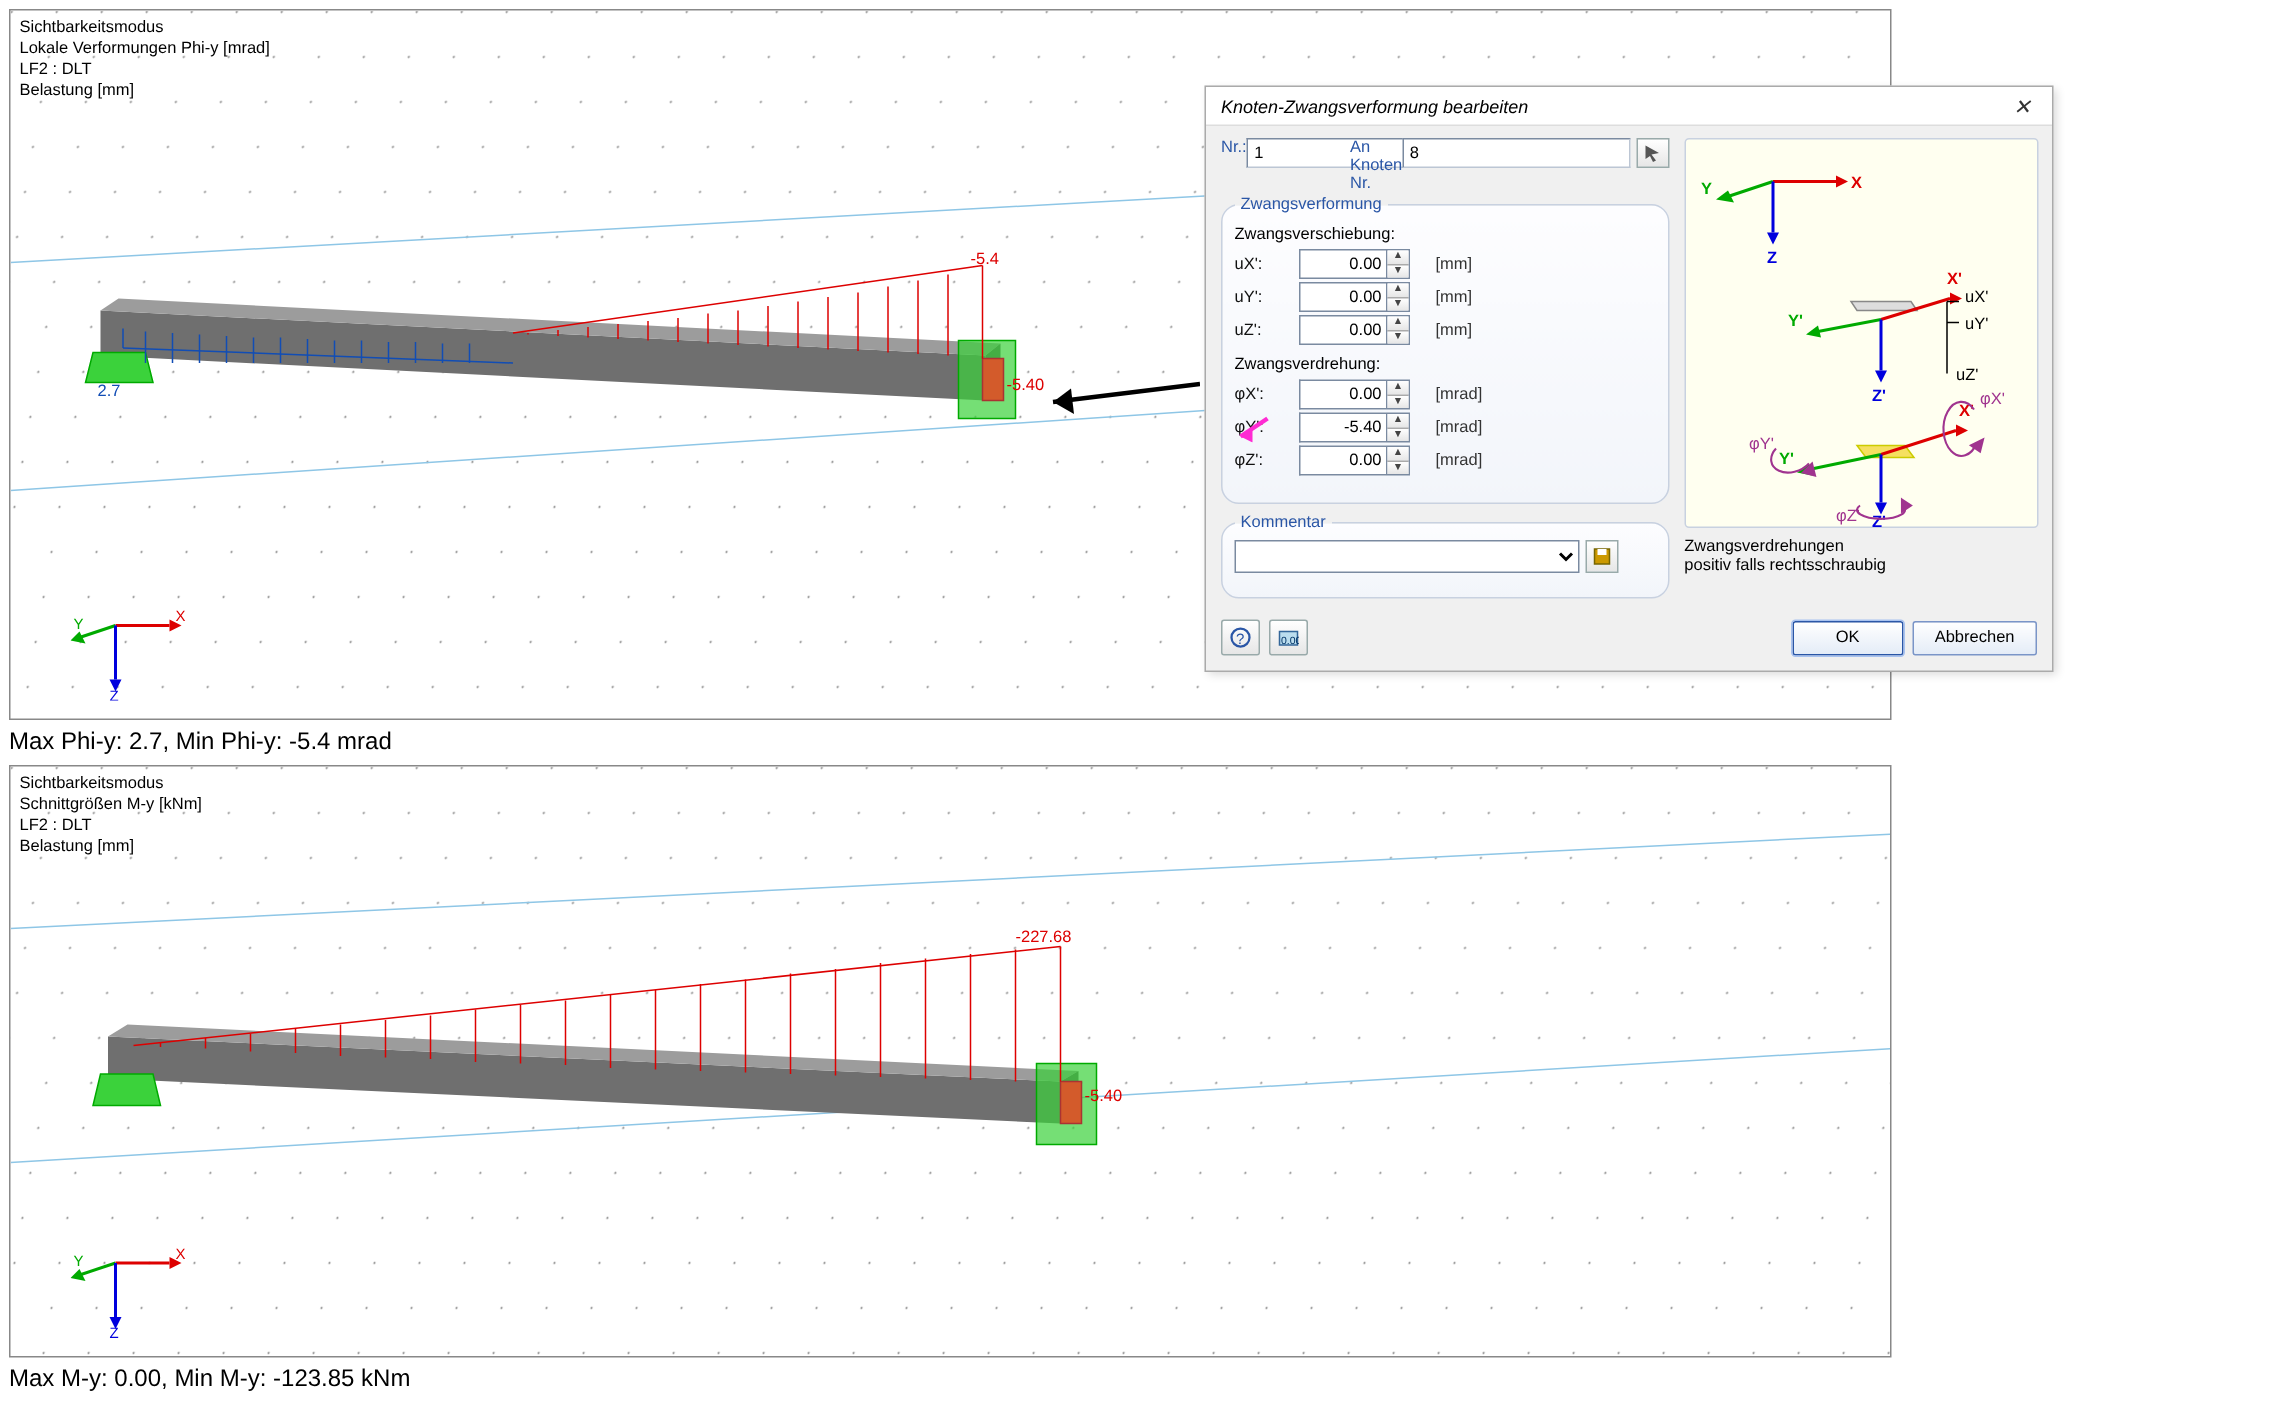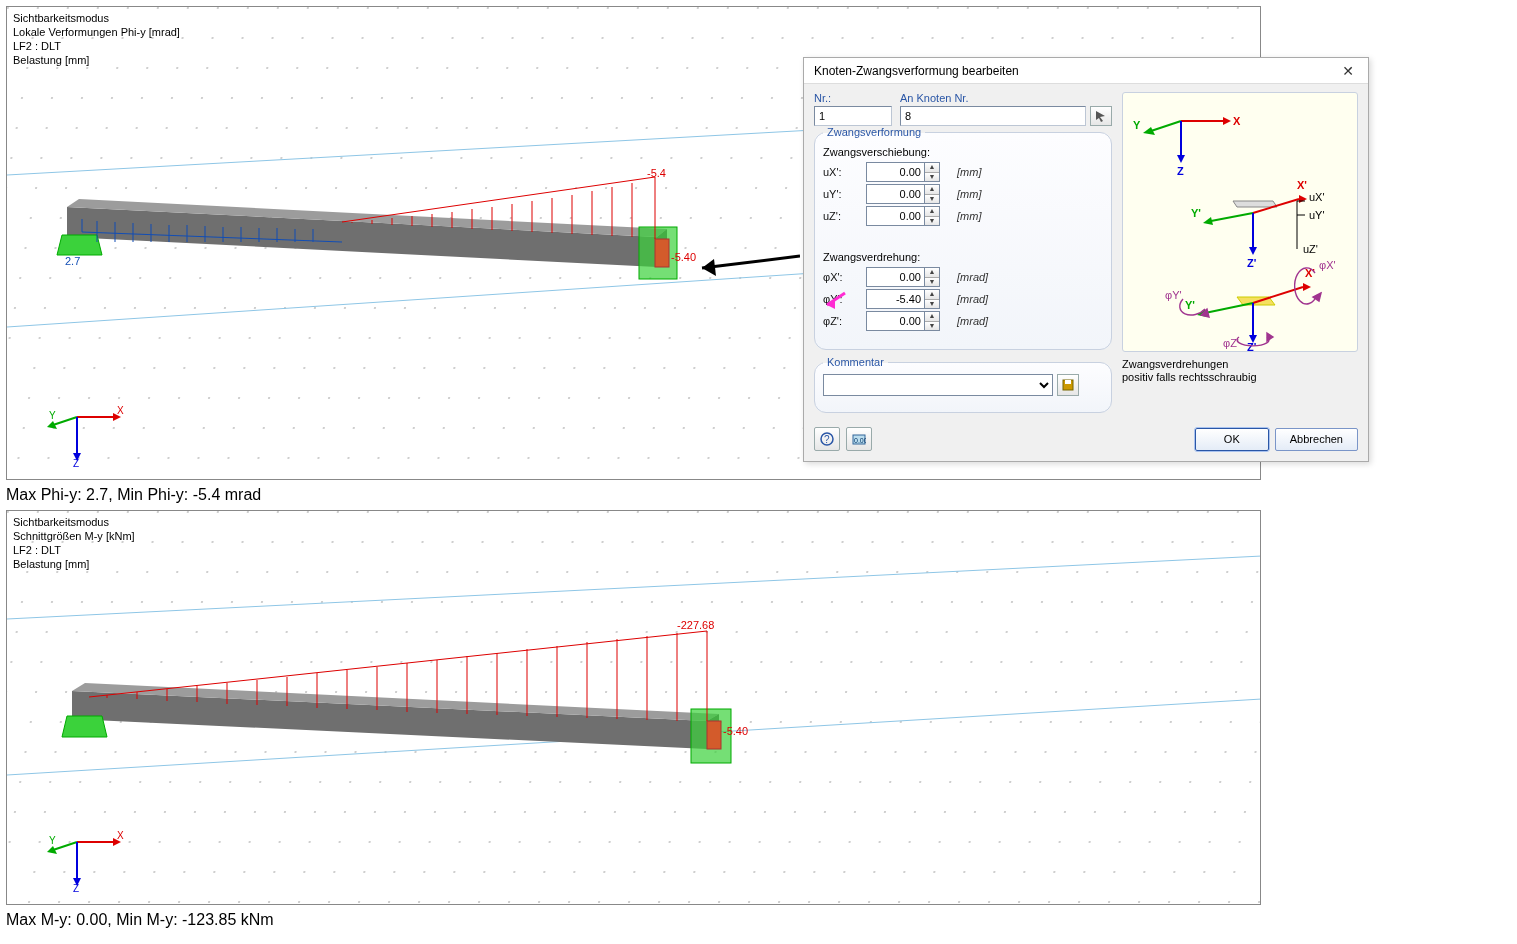--- a/index.html
+++ b/index.html
@@ -43,20 +43,21 @@
     border: 1px solid #aaa;
     box-shadow: 2px 2px 6px rgba(0,0,0,.15);
     font-size: 11px;
   }
   .titlebar {
     display: flex; align-items: center;
     height: 26px;
     background: #fff;
     border-bottom: 1px solid #ddd;
     padding: 0 0 0 10px;
+    font-style: italic;
   }
   .titlebar .title { flex: 1; font-size: 12px; color: #000; }
   .close-btn {
     width: 40px; height: 26px;
     display: flex; align-items: center; justify-content: center;
     font-size: 14px; color: #333;
     cursor: pointer;
   }
   .dlg-body { display: flex; padding: 8px 10px 0 10px; gap: 10px; }
   .left-col { flex: 1; }
@@ -69,21 +70,21 @@
     padding: 6px 8px 16px;
     background: linear-gradient(#fdfdff,#f2f5fa);
   }
   legend {
     color: #2a56a6;
     font-size: 11px;
     padding: 0 4px;
     background: transparent;
   }
   .row-top { display: flex; gap: 8px; }
-  .row-top .fld { display:flex; flex-direction:column; }
+  .row-top .fld { display:flex; }
   .fld-label { color:#2a56a6; font-size:11px; margin-bottom:2px; }
   input[type=text].txt {
     height: 20px; padding: 1px 4px;
     background: #fff; border: 1px solid #7a8aa0;
     border-right-color:#bcc6d4; border-bottom-color:#bcc6d4;
     font: inherit;
   }
   .pick-btn {
     width: 22px; height: 20px; border:1px solid #9aa;
     background: linear-gradient(#fff,#e6e6e6);
@@ -93,21 +94,21 @@
   .sub-label { color:#000; display:block; margin: 2px 0 4px; }
   .form-row { display:flex; align-items:center; gap:17px; margin: 2px 0; }
   .form-row .lbl { width: 26px; color:#111; }
   .spinner { display:flex; align-items:center; }
   .spinner input { width: 58px; height: 20px; text-align:right; padding: 1px 3px;
     border:1px solid #7a8aa0; border-right: none; font: inherit; background:#fff; }
   .spin-btns { display:flex; flex-direction:column; border:1px solid #7a8aa0; }
   .spin-btns .sb { width:14px; height:9px; background:linear-gradient(#fff,#e6e6e6);
      font-size:7px; line-height:8px; text-align:center; cursor:pointer; color:#444;}
   .spin-btns .sb + .sb { border-top:1px solid #aaa; }
-  .unit { color:#333;font-style:italic; }
+  .unit { color:#333; }
 
   .select-combo {
     display:flex; width: 256px;
   }
   .select-combo select {
     flex:1; height:22px; border:1px solid #7a8aa0; background:#fff; font:inherit;
   }
   .save-comment {
     width:22px;height:22px;border:1px solid #9aa;margin-left:4px;
     background:linear-gradient(#fff,#e6e6e6);display:inline-flex;align-items:center;justify-content:center;cursor:pointer;
@@ -381,21 +382,21 @@
             <span class="spinner">
               <input value="0.00" style="">
               <span class="spin-btns">
                   <span class="sb">▲</span>
                   <span class="sb">▼</span>
                 </span>
             </span>
             <span class="unit">[mm]</span>
           </div>
 
-          <span class="sub-label" style="margin-top:25px">Zwangsverdrehung:</span>
+          <span class="sub-label" style="margin-top:7px">Zwangsverdrehung:</span>
 
           <div class="form-row">
             <span class="lbl">φX':</span>
             <span class="spinner">
               <input value="0.00" style="">
               <span class="spin-btns">
                   <span class="sb">▲</span>
                   <span class="sb">▼</span>
                 </span>
             </span>

